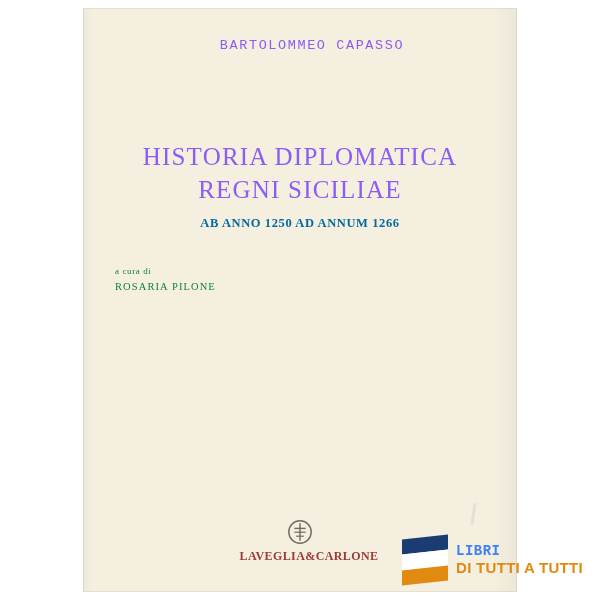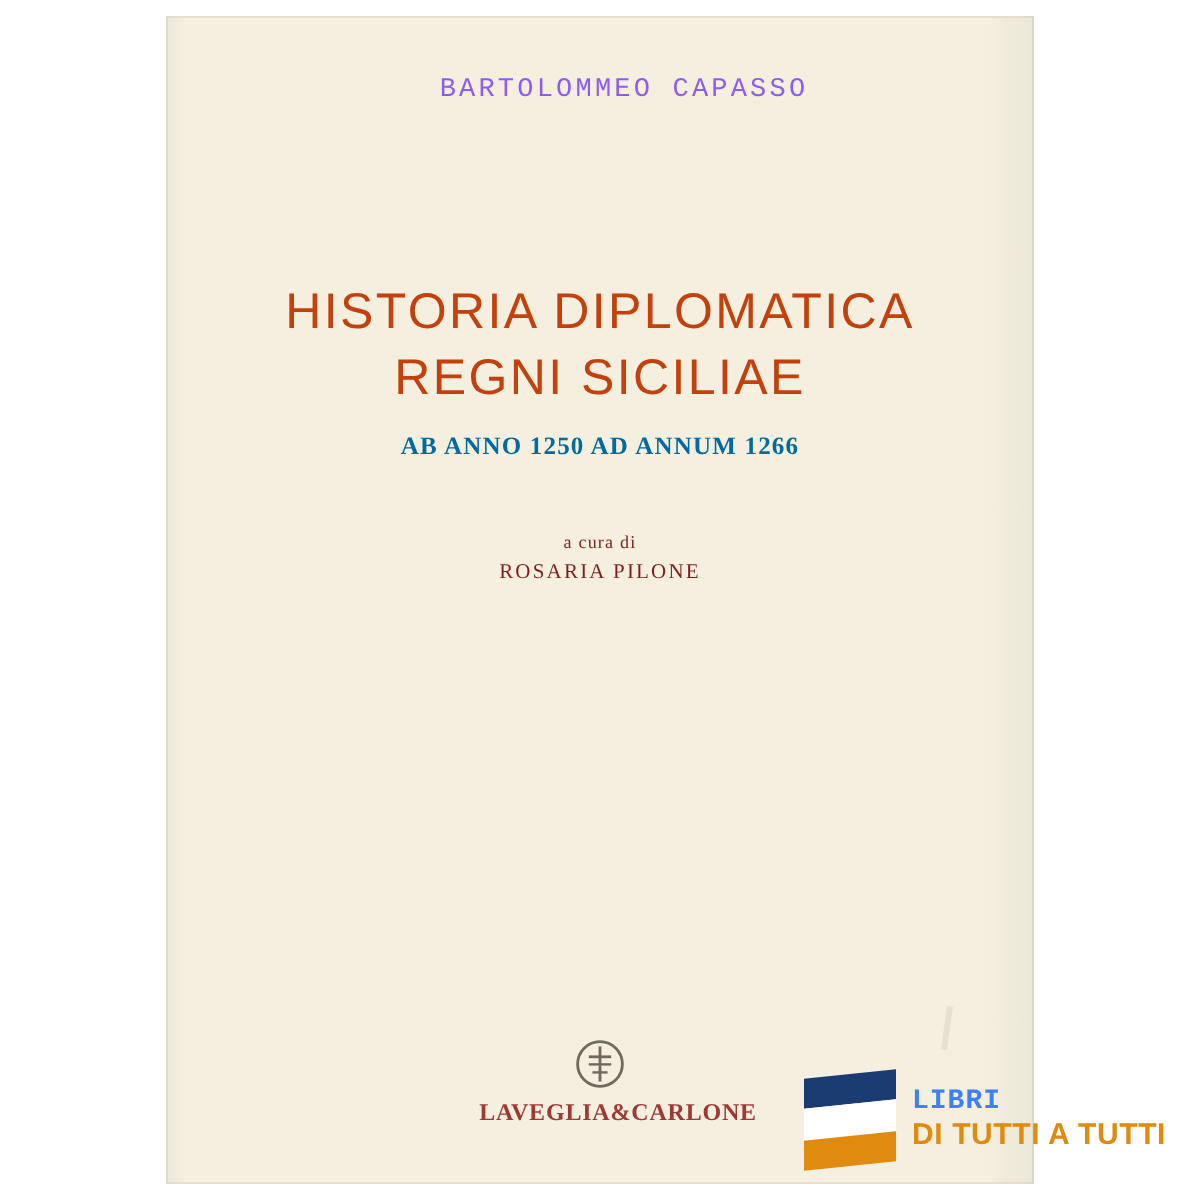--- a/index.html
+++ b/index.html
@@ -72,45 +72,46 @@
 
   #title-block {
     position: absolute;
     top: 132px;
     left: 0;
     width: 100%;
     text-align: center;
   }
   #title-line-1, #title-line-2 {
     display: block;
-    font-family: Liberation Sans, sans-serif;
+    font-family: Liberation Serif, serif;
     font-size: 25px;
     letter-spacing: 1.2px;
-    color: #c2410c;
+    color: #8b5cf6;
     line-height: 1.32;
     text-transform: uppercase;
   }
   #subtitle-line {
     display: block;
     margin-top: 10px;
     font-family: "Liberation Serif", serif;
     font-size: 12.5px;
     font-weight: bold;
     letter-spacing: 0.6px;
     color: #0369a1;
     text-transform: uppercase;
   }
 
   #editor-block {
     position: absolute;
     top: 258px;
     left: 0;
     width: 100%;
-    text-align: center;
-    color: #7f1d1d;
+    text-align: left;
+    color: #15803d;
+    padding-left: 32px;
   }
   #editor-prefix {
     display: block;
     font-size: 9px;
     letter-spacing: 0.6px;
     font-style: normal;
   }
   #editor-name {
     display: block;
     margin-top: 5px;

